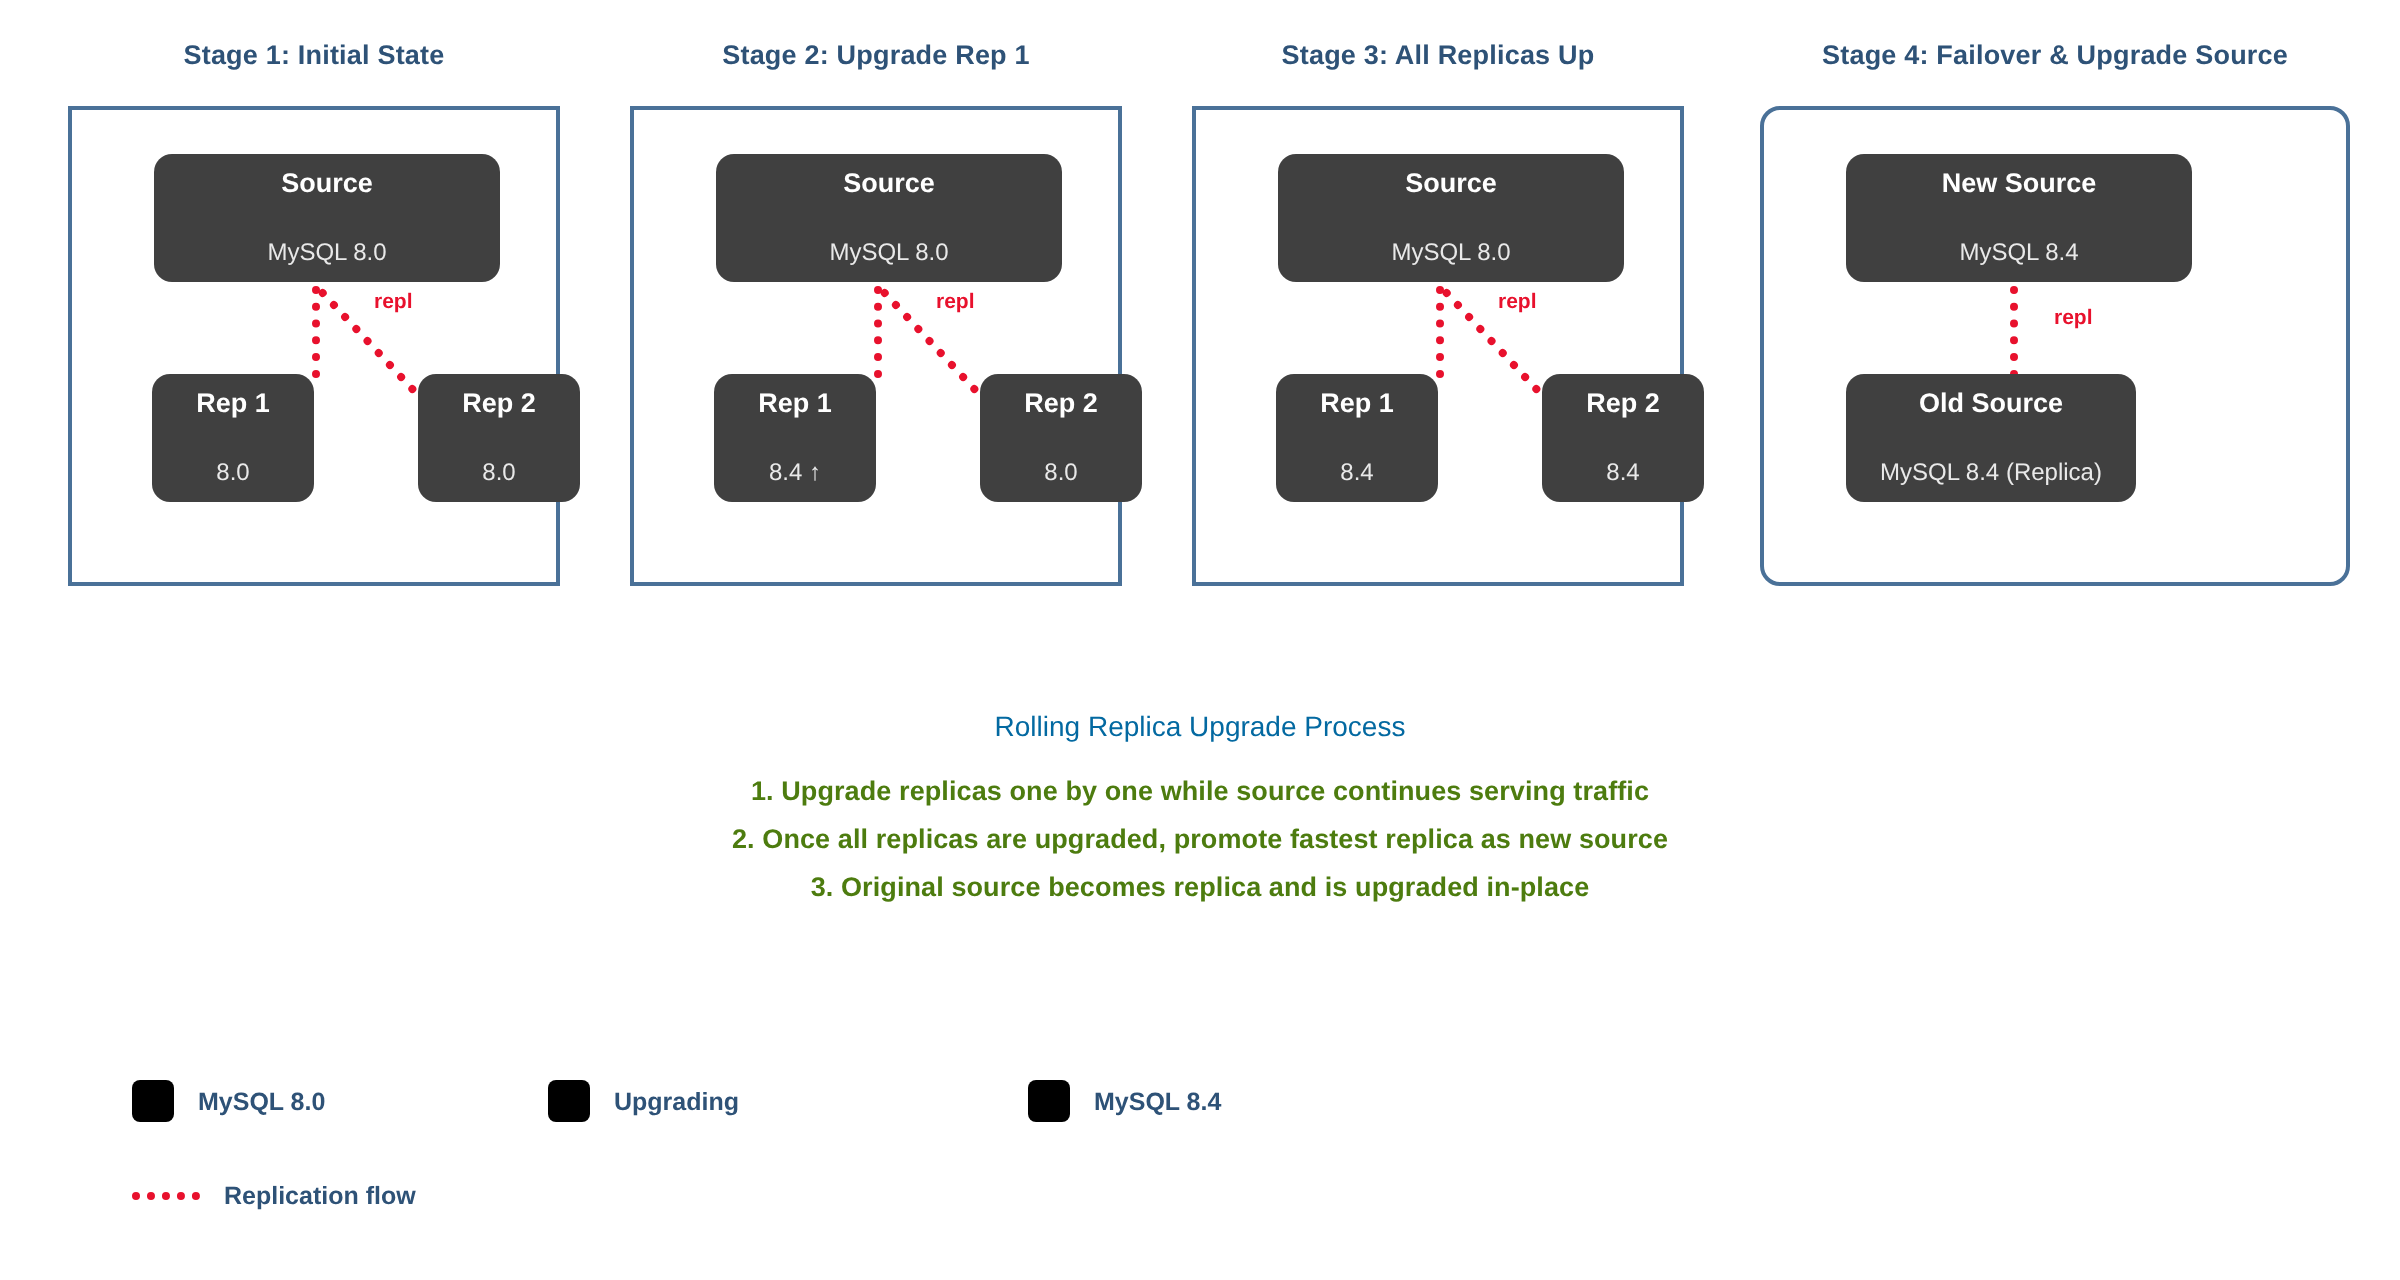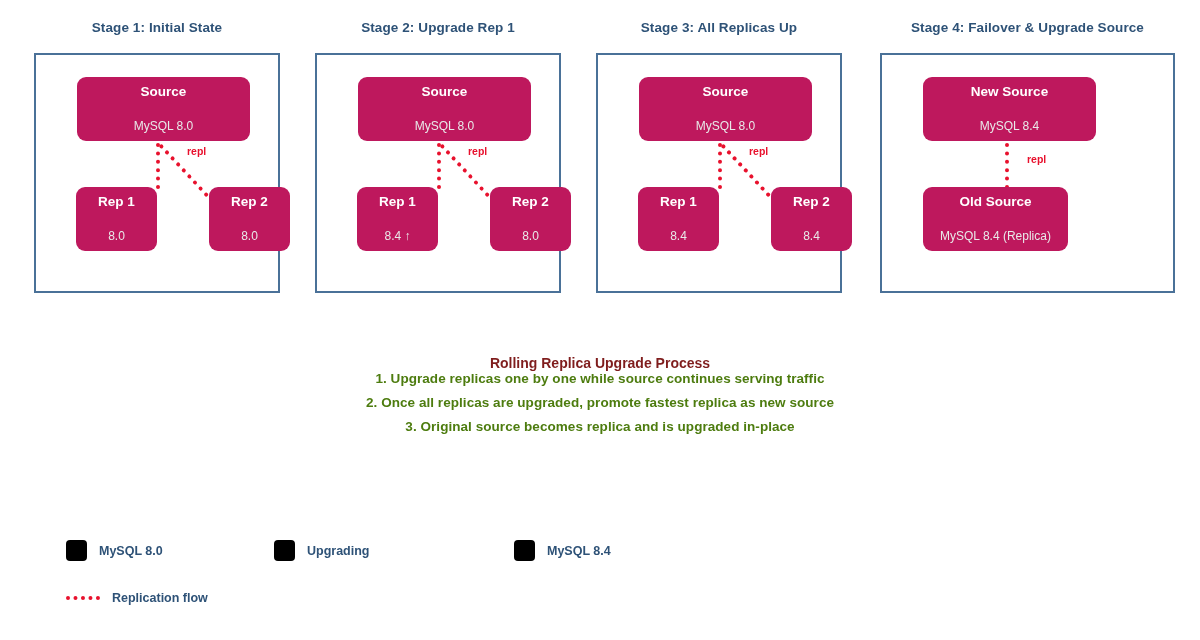--- a/index.html
+++ b/index.html
@@ -48,21 +48,21 @@
     top: 33px;
     left: 0;
     border: 2px solid #4a7198;
     background: #ffffff;
     box-sizing: border-box;
   }
 
   
   .node {
     position: absolute;
-    background: #be185d;
+    background: #404040;
     border-radius: 9px;
     box-sizing: border-box;
     display: flex;
     flex-direction: column;
     align-items: center;
     justify-content: center;
     color: #ffffff;
     text-align: center;
     line-height: 1.15;
     gap: 17px;
@@ -97,22 +97,23 @@
   
   #process {
     position: absolute;
     left: 0;
     top: 355px;
     width: 1200px;
     text-align: center;
   }
   #process .process-title {
     font-size: 14px;
-    font-weight: bold;
-    color: #7f1d1d;
+    font-weight: normal;
+    color: #0369a1;
+    margin-bottom: 17px;
   }
   #process .process-step {
     font-size: 13.5px;
     font-weight: bold;
     color: #4d7c0f;
     margin-bottom: 9px;
     letter-spacing: 0.05px;
   }
 
   
@@ -225,21 +226,21 @@
       </div>
       <div class="node" style="left:173px; top:132px; width:81px; height:64px;">
         <span class="node-label">Rep 2</span>
         <span class="node-sub">8.4</span>
       </div>
     </div>
   </div>
 
   <div class="stage" style="left:880px; width:295px;">
     <div class="stage-title">Stage 4: Failover &amp; Upgrade Source</div>
-    <div class="stage-panel" style="width:295px; height:240px;">
+    <div class="stage-panel" style="width:295px; height:240px;border-radius:10px;">
       <div class="node" style="left:41px; top:22px; width:173px; height:64px;">
         <span class="node-label">New Source</span>
         <span class="node-sub">MySQL 8.4</span>
       </div>
       <div class="repl-line" style="left:125px; top:86px; width:46px; transform:rotate(90deg);"></div>
       <div class="repl-label" style="left:145px; top:98px;">repl</div>
       <div class="node" style="left:41px; top:132px; width:145px; height:64px;">
         <span class="node-label">Old Source</span>
         <span class="node-sub">MySQL 8.4 (Replica)</span>
       </div>

